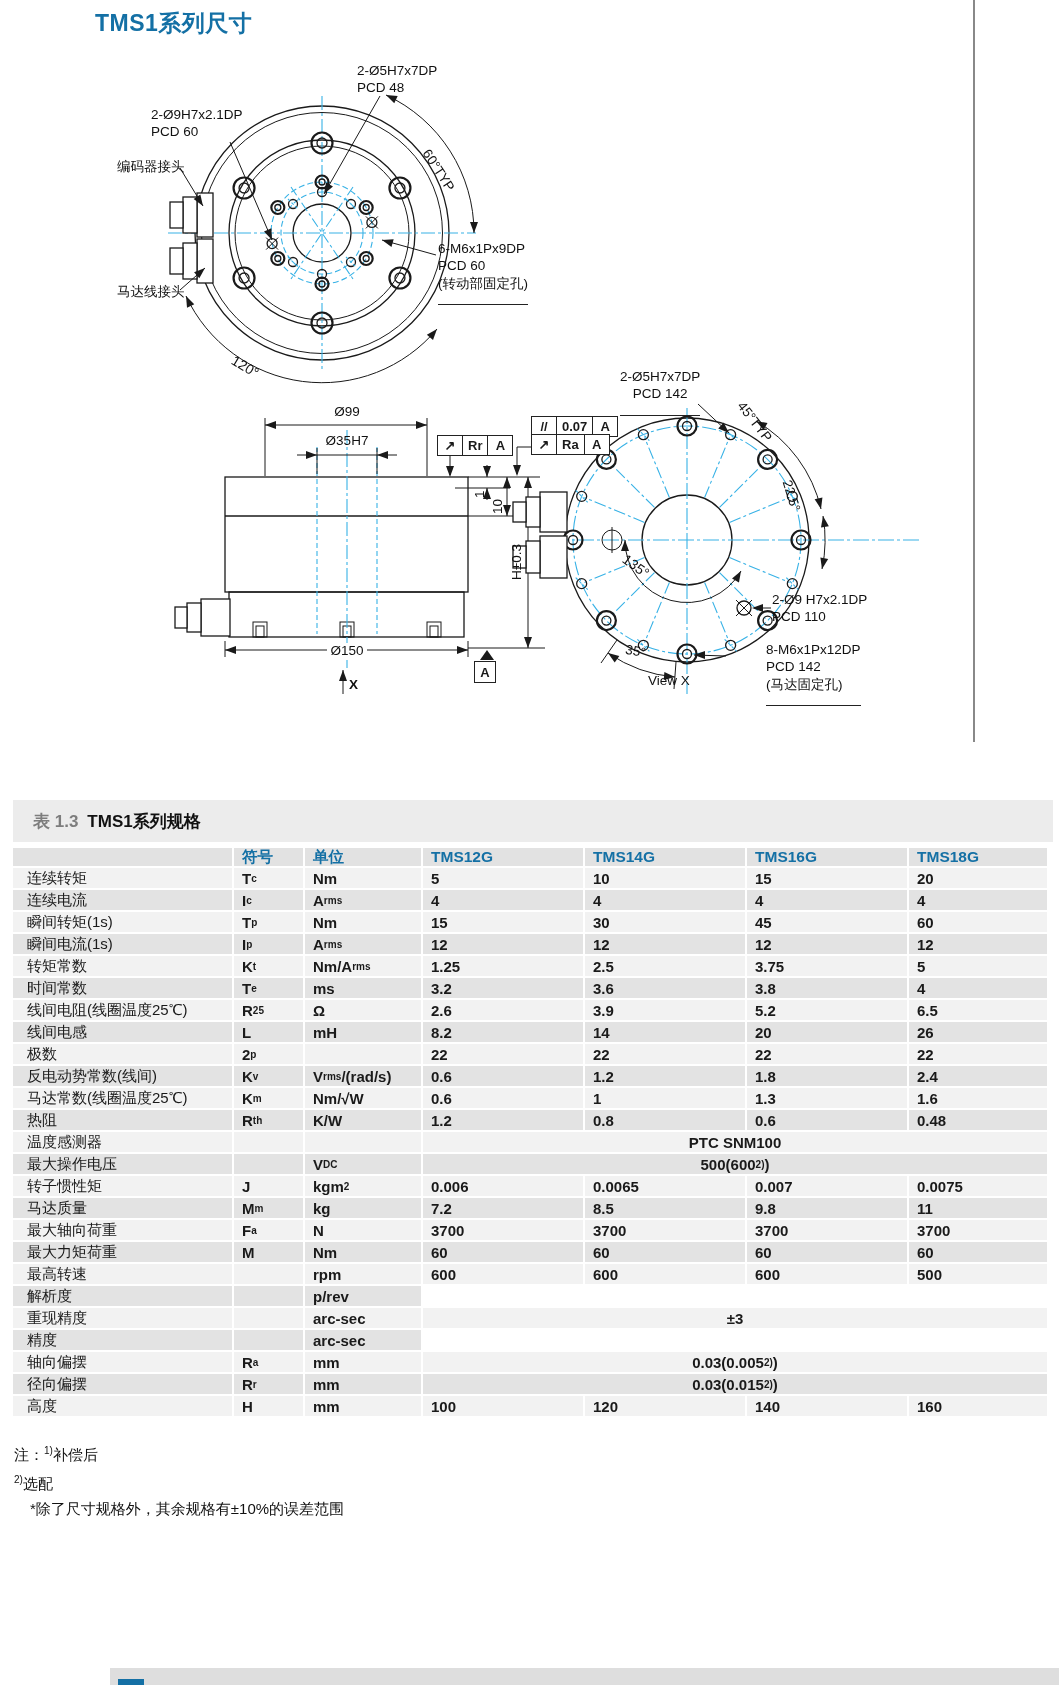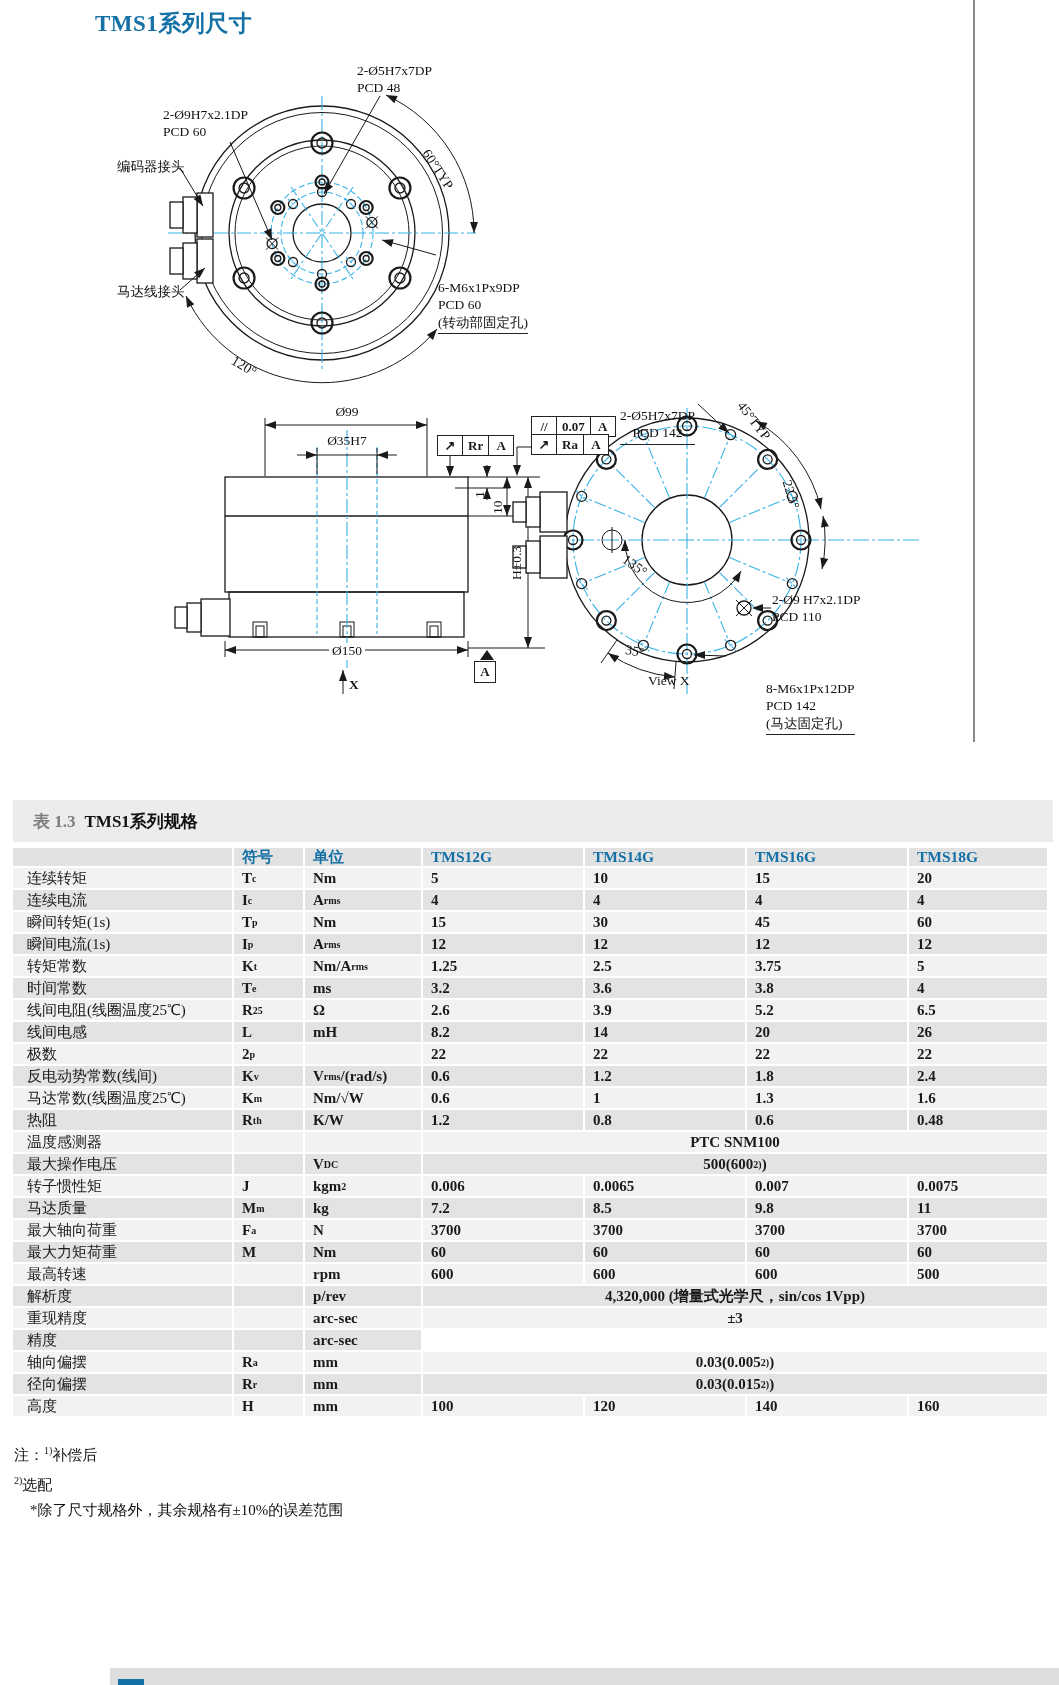--- a/index.html
+++ b/index.html
@@ -1,30 +1,30 @@
 <!DOCTYPE html>
 <html><head>
 <meta charset="utf-8">
 <style>
   html,body{margin:0;padding:0;background:#fff;}
   .page{position:relative;width:1059px;height:1685px;background:#fff;overflow:hidden;
-        font-family:Liberation Serif, serif;color:#1a1a1a;}
+        font-family:Liberation Sans, sans-serif;color:#1a1a1a;}
   .page-title{position:absolute;left:95px;top:8px;margin:0;font-size:23px;font-weight:700;
         color:#1470a5;letter-spacing:.5px;}
   svg{position:absolute;left:0;top:0;}
   .ln{fill:none;stroke:#1a1a1a;stroke-width:1.3px;}
   .thin{stroke-width:1px;}
   .thick{stroke-width:2.2px;}
   .wfill{fill:#fff;stroke:#1a1a1a;stroke-width:1.3px;}
   .cy{fill:none;stroke:#38b2e6;stroke-width:1.1px;}
   .blk{fill:#1a1a1a;stroke:none;}
   .lbl{position:absolute;font-size:13.5px;line-height:1.28;color:#111;white-space:pre-line;}
   .dimlbl{background:#fff;padding:0 3px;}
   .ctr{text-align:center;}
-  .unl{border-bottom:1.4px solid #222;padding-bottom:2px;margin-top:39px;}
+  .unl{border-bottom:1.4px solid #222;padding-bottom:12px;}
   .rot{transform-origin:0 0;}
   .gdt{position:absolute;display:flex;background:#fff;border:1.4px solid #222;height:19px;
        font-size:13px;font-weight:700;align-items:stretch;}
   .gdt>span{display:flex;align-items:center;justify-content:center;padding:0 5px;
        border-right:1.4px solid #222;min-width:14px;}
   .gdt>span:last-child{border-right:none;}
   .datum-box{position:absolute;width:20px;height:20px;border:1.5px solid #222;background:#fff;
        display:flex;align-items:center;justify-content:center;font-size:13px;font-weight:700;}
   
   .caption-band{position:absolute;left:13px;top:800px;width:1040px;height:42px;background:#ececec;
@@ -296,21 +296,21 @@
         <polygon points="0,0 -11,4 -11,-4" transform="translate(821,509) rotate(77)" class="blk"></polygon>
         <polygon points="0,0 -11,4 -11,-4" transform="translate(823,516) rotate(260)" class="blk"></polygon>
         <polygon points="0,0 -11,4 -11,-4" transform="translate(822,569) rotate(102)" class="blk"></polygon>
         <polygon points="0,0 -11,4 -11,-4" transform="translate(729,433) rotate(43)" class="blk"></polygon>
         <polygon points="0,0 -11,4 -11,-4" transform="translate(752,608) rotate(180)" class="blk"></polygon>
         <polygon points="0,0 -11,4 -11,-4" transform="translate(694,655) rotate(180)" class="blk"></polygon>
       </g>
   </svg>
 
   <div class="lbl" style="left:357px;top:62px">2-Ø5H7x7DP<br>PCD 48</div>
-  <div class="lbl" style="left:163px;top:106px">2-Ø9H7x2.1DP<br>PCD 60</div>
+  <div class="lbl" style="left:151px;top:106px">2-Ø9H7x2.1DP<br>PCD 60</div>
   <div class="lbl" style="left:117px;top:158px">编码器接头</div>
   <div class="lbl" style="left:117px;top:283px">马达线接头</div>
   <div class="lbl rot" style="left:433px;top:146px;transform:rotate(57deg)">60°TYP</div>
   <div class="lbl unl" style="left:438px;top:240px">6-M6x1Px9DP<br>PCD 60<br>(转动部固定孔)</div>
   <div class="lbl rot" style="left:237px;top:352px;transform:rotate(31deg);font-size:14px">120°</div>
 
   <div class="lbl ctr" style="left:316px;top:403px;width:62px"></div>
   <div class="lbl ctr" style="left:316px;top:403px;width:62px">Ø99</div>
   <div class="lbl ctr" style="left:316px;top:432px;width:62px">Ø35H7</div>
   <div class="lbl ctr" style="left:309px;top:642px;width:76px"><span class="dimlbl">Ø150</span></div>
@@ -523,21 +523,20 @@
           <div class="cell unit-c">rpm</div>
           <div class="cell val-c">600</div>
           <div class="cell val-c">600</div>
           <div class="cell val-c">600</div>
           <div class="cell val-c">500</div>
         </div>
         <div class="trow alt">
           <div class="cell lbl-c">解析度</div>
           <div class="cell sym-c"></div>
           <div class="cell unit-c">p/rev</div>
-          <div class="cell span-c">4,320,000 (增量式光学尺，sin/cos 1Vpp)</div>
         </div>
         <div class="trow">
           <div class="cell lbl-c">重现精度</div>
           <div class="cell sym-c"></div>
           <div class="cell unit-c">arc-sec</div>
           <div class="cell span-c">±3</div>
         </div>
         <div class="trow alt">
           <div class="cell lbl-c">精度</div>
           <div class="cell sym-c"></div>

